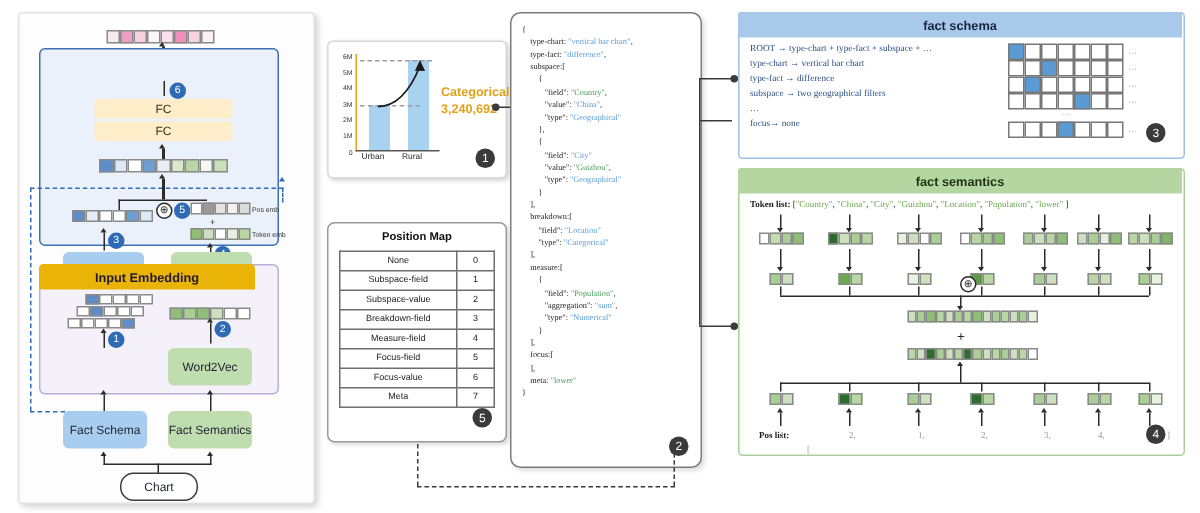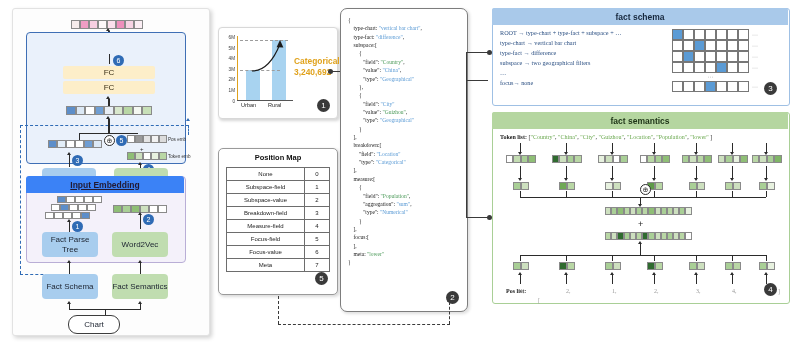--- a/index.html
+++ b/index.html
@@ -38,24 +38,24 @@
     left:26px;top:32px;width:158px;height:18px;
     background:#c5d8f0;border-radius:3px 3px 0 0;
     display:flex;align-items:center;justify-content:center;
     font-size:9px;color:#1d2d45;font-weight:bold;
   }
   #input-emb-box{
     left:26px;top:176px;width:158px;height:85px;
     background:#f4f1fa;border:1px solid #b9aed6;border-radius:4px;
   }
   #input-emb-title{
-    left:26px;top:176px;width:158px;height:17px;
-    background:#3b82f6;border-radius:3px 3px 0 0;
+    left:26px;top:176px;width:144px;height:17px;
+    background:#eab308;border-radius:3px 3px 0 0;
     display:flex;align-items:center;justify-content:center;
-    font-size:8.5px;color:#221a33;font-weight:bold;text-decoration:underline;
+    font-size:8.5px;color:#221a33;font-weight:bold;
   }
   .fcbox{
     background:#fdeec9;border-radius:2px;height:13px;
     display:flex;align-items:center;justify-content:center;
     font-size:8px;color:#3c3118;
   }
   .procbox{
     border-radius:4px;display:flex;align-items:center;justify-content:center;
     text-align:center;font-size:8px;line-height:1.15;color:#1c2330;
   }
@@ -298,38 +298,37 @@
     </div>
 
   <div class="abs arrow-v" style="left:69px;top:222px;height:10px;"></div>
   <div class="abs ahead" style="left:66.8px;top:219px;"></div>
   <div class="abs badge" style="left:72px;top:221px;">1</div>
 
   <div class="abs arrow-v" style="left:140px;top:215px;height:14px;"></div>
   <div class="abs ahead" style="left:137.8px;top:212px;"></div>
   <div class="abs badge" style="left:143px;top:214px;">2</div>
 
-  <div class="abs procbox blue-box" style="left:42px;top:232px;width:56px;height:25px;">Fact Parse Tree</div>
   <div class="abs procbox green-box" style="left:112px;top:232px;width:56px;height:25px;">Word2Vec</div>
 
   <div class="abs arrow-v" style="left:69px;top:263px;height:11px;"></div>
   <div class="abs ahead" style="left:66.8px;top:260px;"></div>
   <div class="abs arrow-v" style="left:140px;top:263px;height:11px;"></div>
   <div class="abs ahead" style="left:137.8px;top:260px;"></div>
 
   <div class="abs procbox blue-box" style="left:42px;top:274px;width:56px;height:25px;">Fact Schema</div>
   <div class="abs procbox green-box" style="left:112px;top:274px;width:56px;height:25px;">Fact Semantics</div>
 
   <div class="abs line-k" style="left:69px;top:309px;width:72px;height:1px;"></div>
   <div class="abs line-k" style="left:69px;top:304px;width:1px;height:6px;"></div>
   <div class="abs line-k" style="left:140px;top:304px;width:1px;height:6px;"></div>
   <div class="abs ahead" style="left:66.8px;top:301px;"></div>
   <div class="abs ahead" style="left:137.8px;top:301px;"></div>
   <div class="abs line-k" style="left:104.6px;top:309px;width:1px;height:7px;"></div>
-  <div class="abs procbox white-box" style="left:68px;top:315px;width:50px;height:17px;font-size:8px;">Chart</div>
+  <div class="abs procbox white-box" style="left:80px;top:315px;width:50px;height:17px;font-size:8px;">Chart</div>
 
   <div class="abs" id="chart-card"></div>
   <div class="abs" id="chart-yticks" style="left:222px;top:36px;width:14px;">
       <div class="ytick abs" style="left: 0px; top: 0px; width: 13px;">6M</div>
       <div class="ytick abs" style="left: 0px; top: 10.6px; width: 13px;">5M</div>
       <div class="ytick abs" style="left: 0px; top: 21.2px; width: 13px;">4M</div>
       <div class="ytick abs" style="left: 0px; top: 31.8px; width: 13px;">3M</div>
       <div class="ytick abs" style="left: 0px; top: 42.4px; width: 13px;">2M</div>
       <div class="ytick abs" style="left: 0px; top: 53px; width: 13px;">1M</div>
       <div class="ytick abs" style="left: 0px; top: 63.6px; width: 13px;">0</div>

